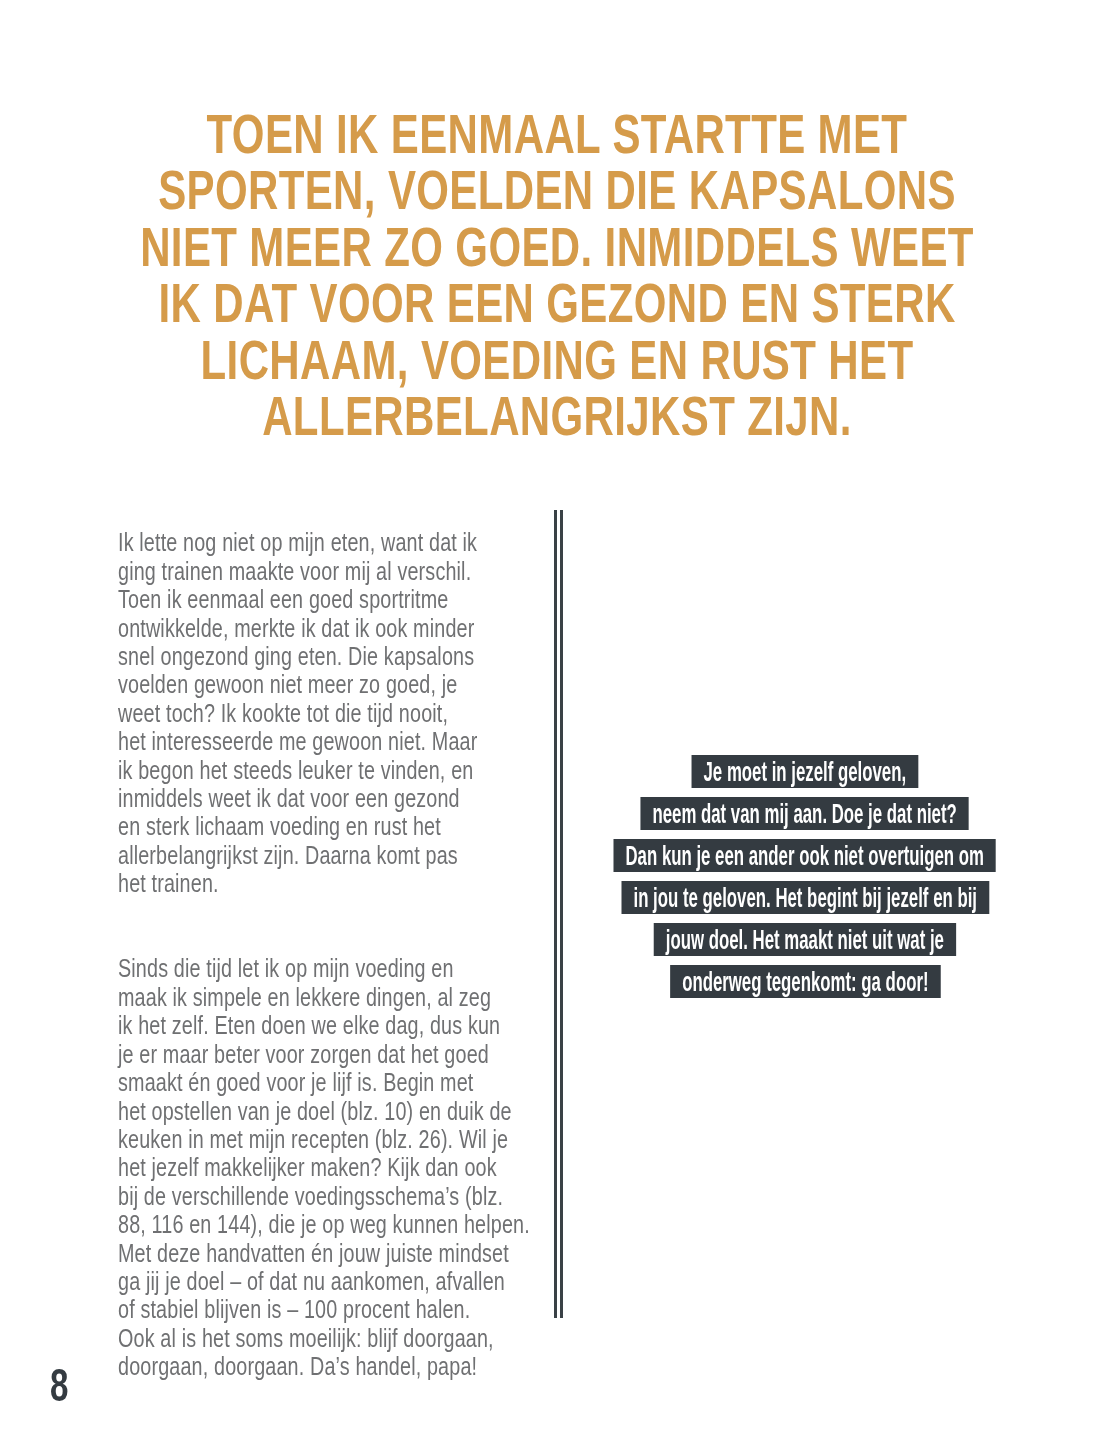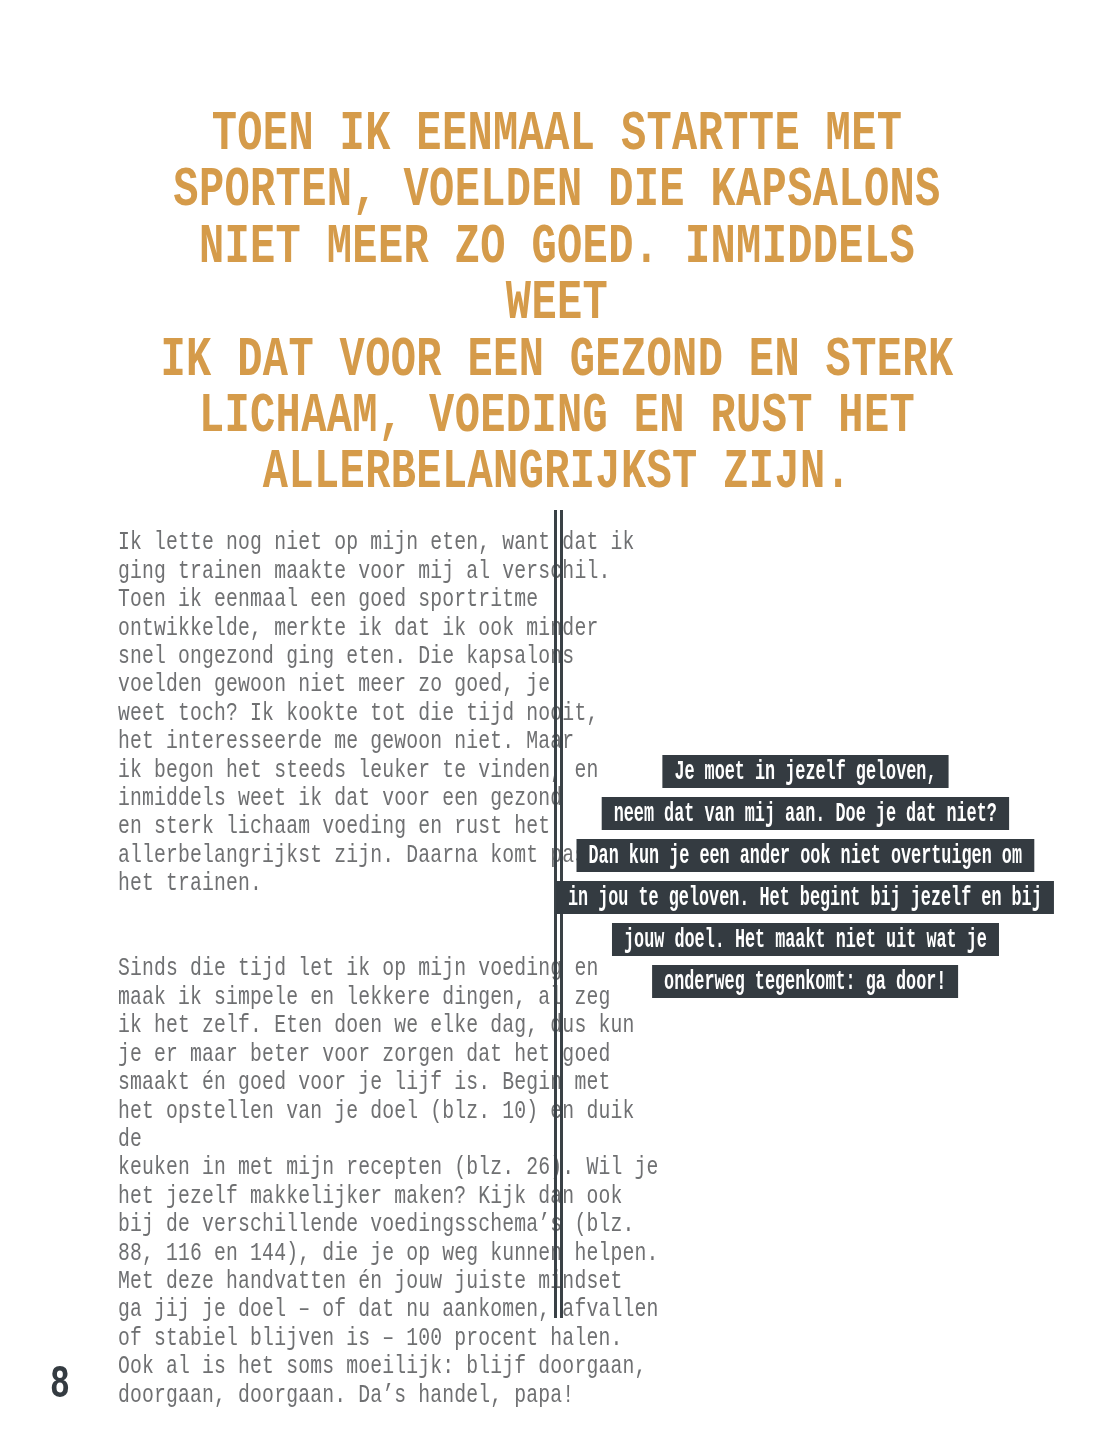--- a/index.html
+++ b/index.html
@@ -5,21 +5,21 @@
   html, body {
     margin: 0;
     padding: 0;
     background: #ffffff;
   }
   .page {
     position: relative;
     width: 1104px;
     height: 1440px;
     background: #ffffff;
-    font-family: Liberation Mono, monospace;
+    font-family: Liberation Sans, sans-serif;
     overflow: hidden;
   }
   .heading {
     position: absolute;
     top: 106px;
     left: 0;
     width: 1114px;
     text-align: center;
     color: #D59B4A;
     font-weight: bold;

